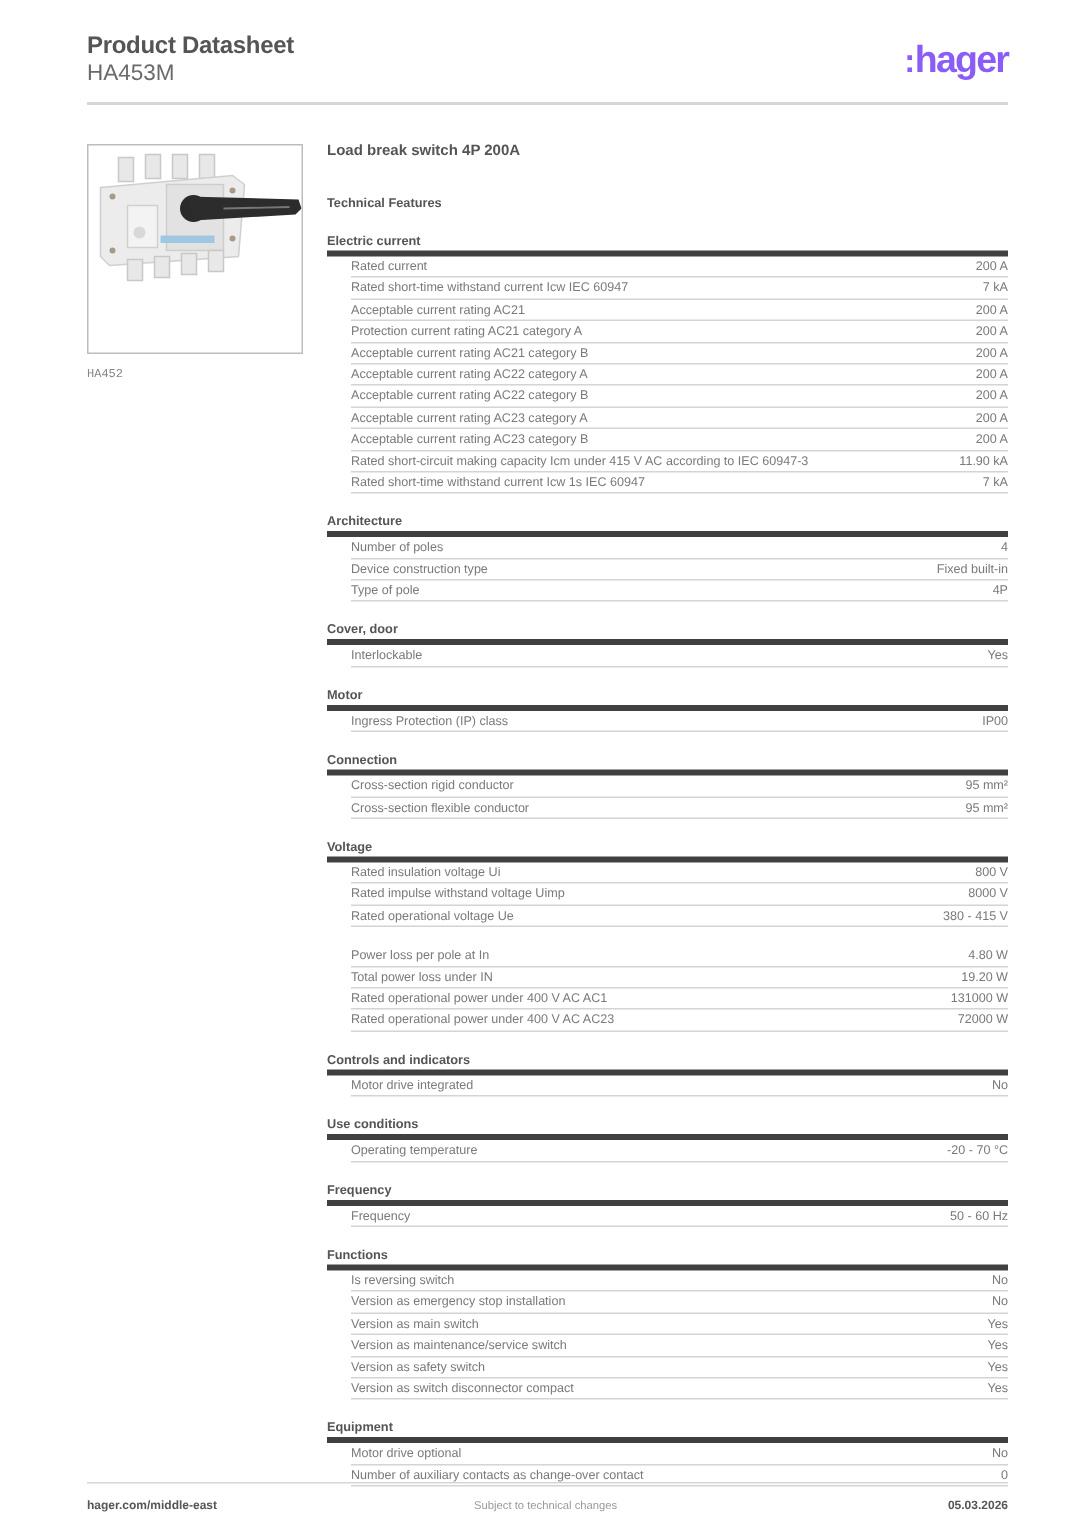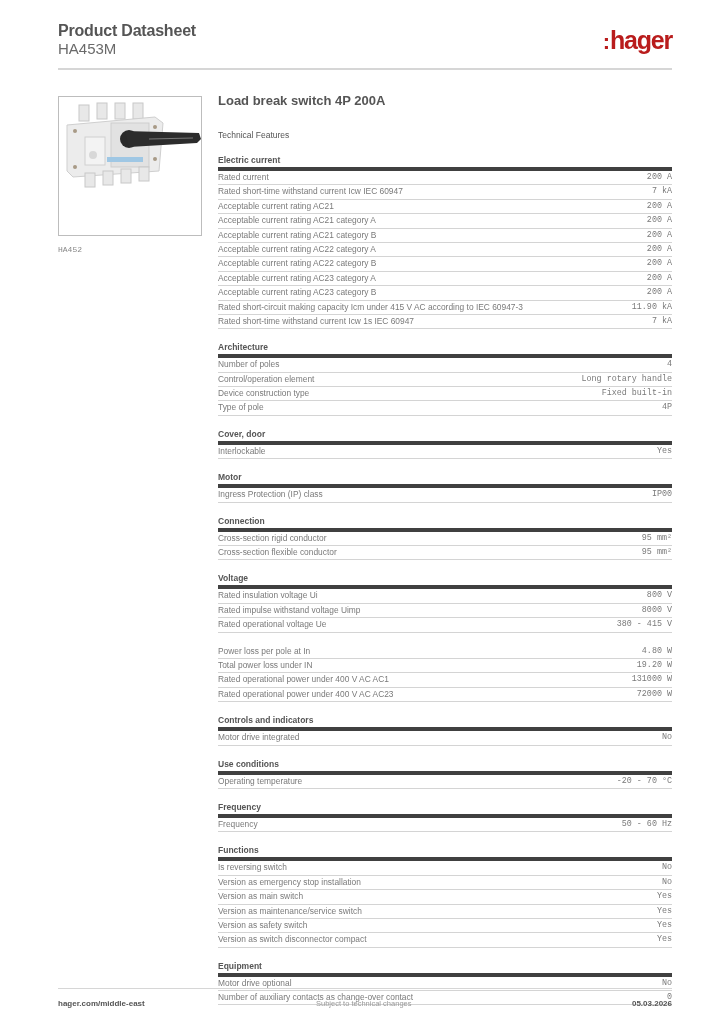--- a/index.html
+++ b/index.html
@@ -3,34 +3,34 @@
   <meta charset="utf-8">
   <style>
     html, body { margin: 0; padding: 0; background: #ffffff; }
     body {
       width: 724px; height: 1024px; position: relative; overflow: hidden;
       font-family: "Liberation Sans", sans-serif; color: #6b6b6b;
     }
     .header { position: absolute; left: 58px; top: 20px; width: 614px; height: 50px; }
     .doc-title { position: absolute; left: 0; top: 2px; font-size: 16px; font-weight: bold; color: #555; letter-spacing: -0.2px; }
     .doc-code { position: absolute; left: 0; top: 20px; font-size: 15px; color: #6a6a6a; }
-    .logo { position: absolute; right: 0; top: 6px; font-size: 25px; font-weight: bold; color: #b91c1c; letter-spacing: -1.2px; }
+    .logo { position: absolute; right: 0; top: 6px; font-size: 25px; font-weight: bold; color: #8b5cf6; letter-spacing: -1.2px; }
     .logo .colon { font-size: 22px; margin-right: 1px; }
     .header-rule { position: absolute; left: 58px; top: 68px; width: 614px; height: 2px; background: #d6d6d6; }
 
     .image-box { position: absolute; left: 58px; top: 96px; width: 142px; height: 138px; border: 1px solid #bdbdbd; background: #fff; }
     .image-caption { position: absolute; left: 58px; top: 245px; font-size: 8px; color: #888; font-family: Liberation Mono, monospace; }
 
     .content { position: absolute; left: 218px; top: 96px; width: 454px; }
-    .product-desc { font-size: 13px; font-weight: bold; color: #555; height: 14px; line-height: 10px; }
-    .tech-heading { font-size: 8.5px; font-weight: normal; color: #555; margin-top: 20px; height: 12px; line-height: 10px; }
+    .product-desc { font-size: 10px; font-weight: bold; color: #555; height: 14px; line-height: 10px; }
+    .tech-heading { font-size: 8.5px; font-weight: bold; color: #555; margin-top: 20px; height: 12px; line-height: 10px; }
     .section { margin-top: 12px; }
     .section-title { font-size: 8.5px; font-weight: bold; color: #555; height: 12px; line-height: 12px; border-bottom: 4px solid #404040; padding-bottom: 1px; }
-    .row { display: flex; justify-content: space-between; font-size: 8.4px; color: #7a7a7a; height: 13.4px; line-height: 13.4px; border-bottom: 1px solid #d4d4d4; }
-    .row .val { text-align: right; font-family: Liberation Mono, monospace; }
+    .row { display: flex; justify-content: space-between; font-size: 8.4px; color: #7a7a7a; height: 13.4px; line-height: 13.4px; border-bottom: 1px solid #d4d4d4; margin-left: 16px; }
+    .row .val { text-align: right; }
 
     .footer-rule { position: absolute; left: 58px; top: 988px; width: 614px; height: 1px; background: #d6d6d6; }
     .footer-left { position: absolute; left: 58px; top: 999px; font-size: 8px; font-weight: bold; color: #555; }
     .footer-mid { position: absolute; left: 316px; top: 999px; font-size: 7.5px; color: #999; }
     .footer-right { position: absolute; right: 52px; top: 999px; font-size: 8px; font-weight: bold; color: #555; }
   </style>
 </head>
 <body>
 
 <div class="header">
@@ -85,21 +85,21 @@
         </div>
         <div class="row">
           <span class="lbl">Rated short-time withstand current Icw IEC 60947</span>
           <span class="val">7 kA</span>
         </div>
         <div class="row">
           <span class="lbl">Acceptable current rating AC21</span>
           <span class="val">200 A</span>
         </div>
         <div class="row">
-          <span class="lbl">Acceptable current rating AC21 category A</span>
+          <span class="lbl">Protection current rating AC21 category A</span>
           <span class="val">200 A</span>
         </div>
         <div class="row">
           <span class="lbl">Acceptable current rating AC21 category B</span>
           <span class="val">200 A</span>
         </div>
         <div class="row">
           <span class="lbl">Acceptable current rating AC22 category A</span>
           <span class="val">200 A</span>
         </div>
@@ -122,24 +122,20 @@
         <div class="row">
           <span class="lbl">Rated short-time withstand current Icw 1s IEC 60947</span>
           <span class="val">7 kA</span>
         </div>
       </div>
       <div class="section">
         <div class="section-title">Architecture</div>
         <div class="row">
           <span class="lbl">Number of poles</span>
           <span class="val">4</span>
-        </div>
-        <div class="row">
-          <span class="lbl">Control/operation element</span>
-          <span class="val">Long rotary handle</span>
         </div>
         <div class="row">
           <span class="lbl">Device construction type</span>
           <span class="val">Fixed built-in</span>
         </div>
         <div class="row">
           <span class="lbl">Type of pole</span>
           <span class="val">4P</span>
         </div>
       </div>

